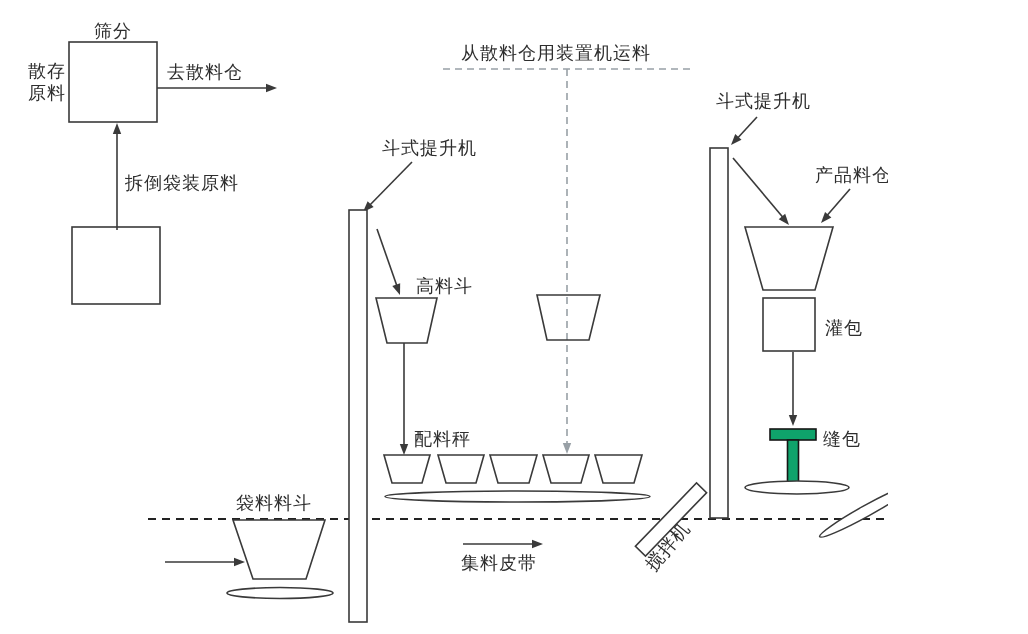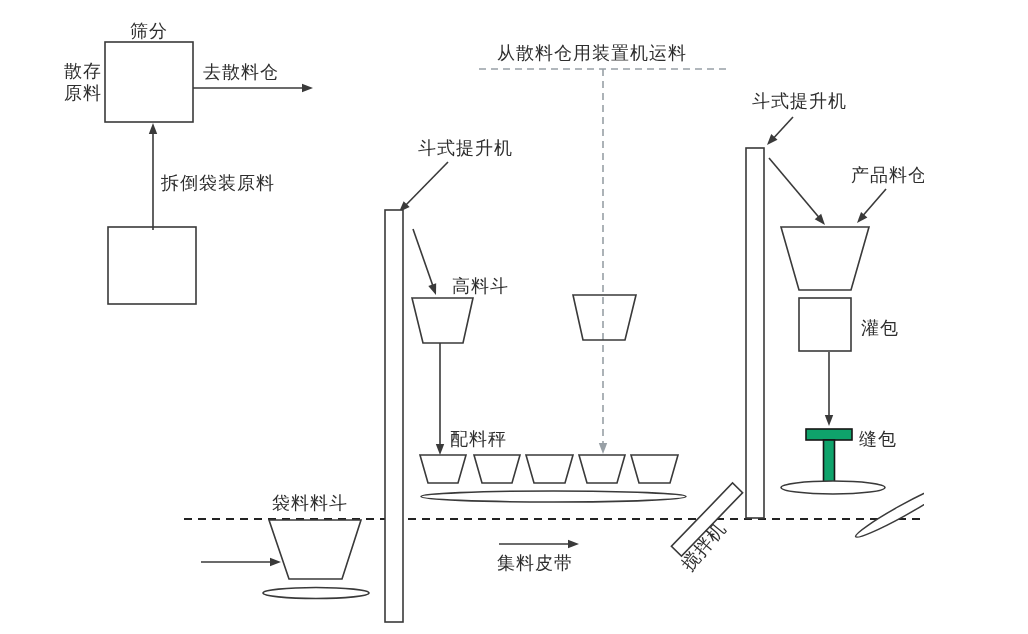--- a/index.html
+++ b/index.html
@@ -1,20 +1,20 @@
 <!DOCTYPE html>
 <html style="--line: #3a3a3a; --dashed_gray: #98a0a6; --dashed_dark: #222222; --sewing_green: #0fa36b; --text: #2e2e2e; --background: #ffffff;"><head>
 <meta charset="utf-8">
 <style>
   :root{
     --line:#3a3a3a; --dashed_gray:#98a0a6; --dashed_dark:#222222;
     --sewing_green:#0fa36b; --text:#2e2e2e; --background:#ffffff;
   }
   html,body{margin:0;padding:0;background:var(--background);}
-  .stage{width:888px;height:634px;position:relative;background:var(--background);overflow:hidden;padding-left:36px;}
+  .stage{width:888px;height:634px;position:relative;background:var(--background);overflow:hidden;}
   svg{display:block;}
   svg text{
     font-family:"Liberation Serif","DejaVu Serif",serif;
     font-size:18px; fill:var(--text); letter-spacing:1px;
   }
   .ln{fill:none;stroke:var(--line);stroke-width:1.6;}
   .wf{fill:#ffffff;stroke:var(--line);stroke-width:1.6;}
   .hd{fill:var(--line);stroke:none;}
   .dg{fill:none;stroke:var(--dashed_gray);stroke-width:1.6;stroke-dasharray:7 5;}
   .hg{fill:var(--dashed_gray);stroke:none;}

